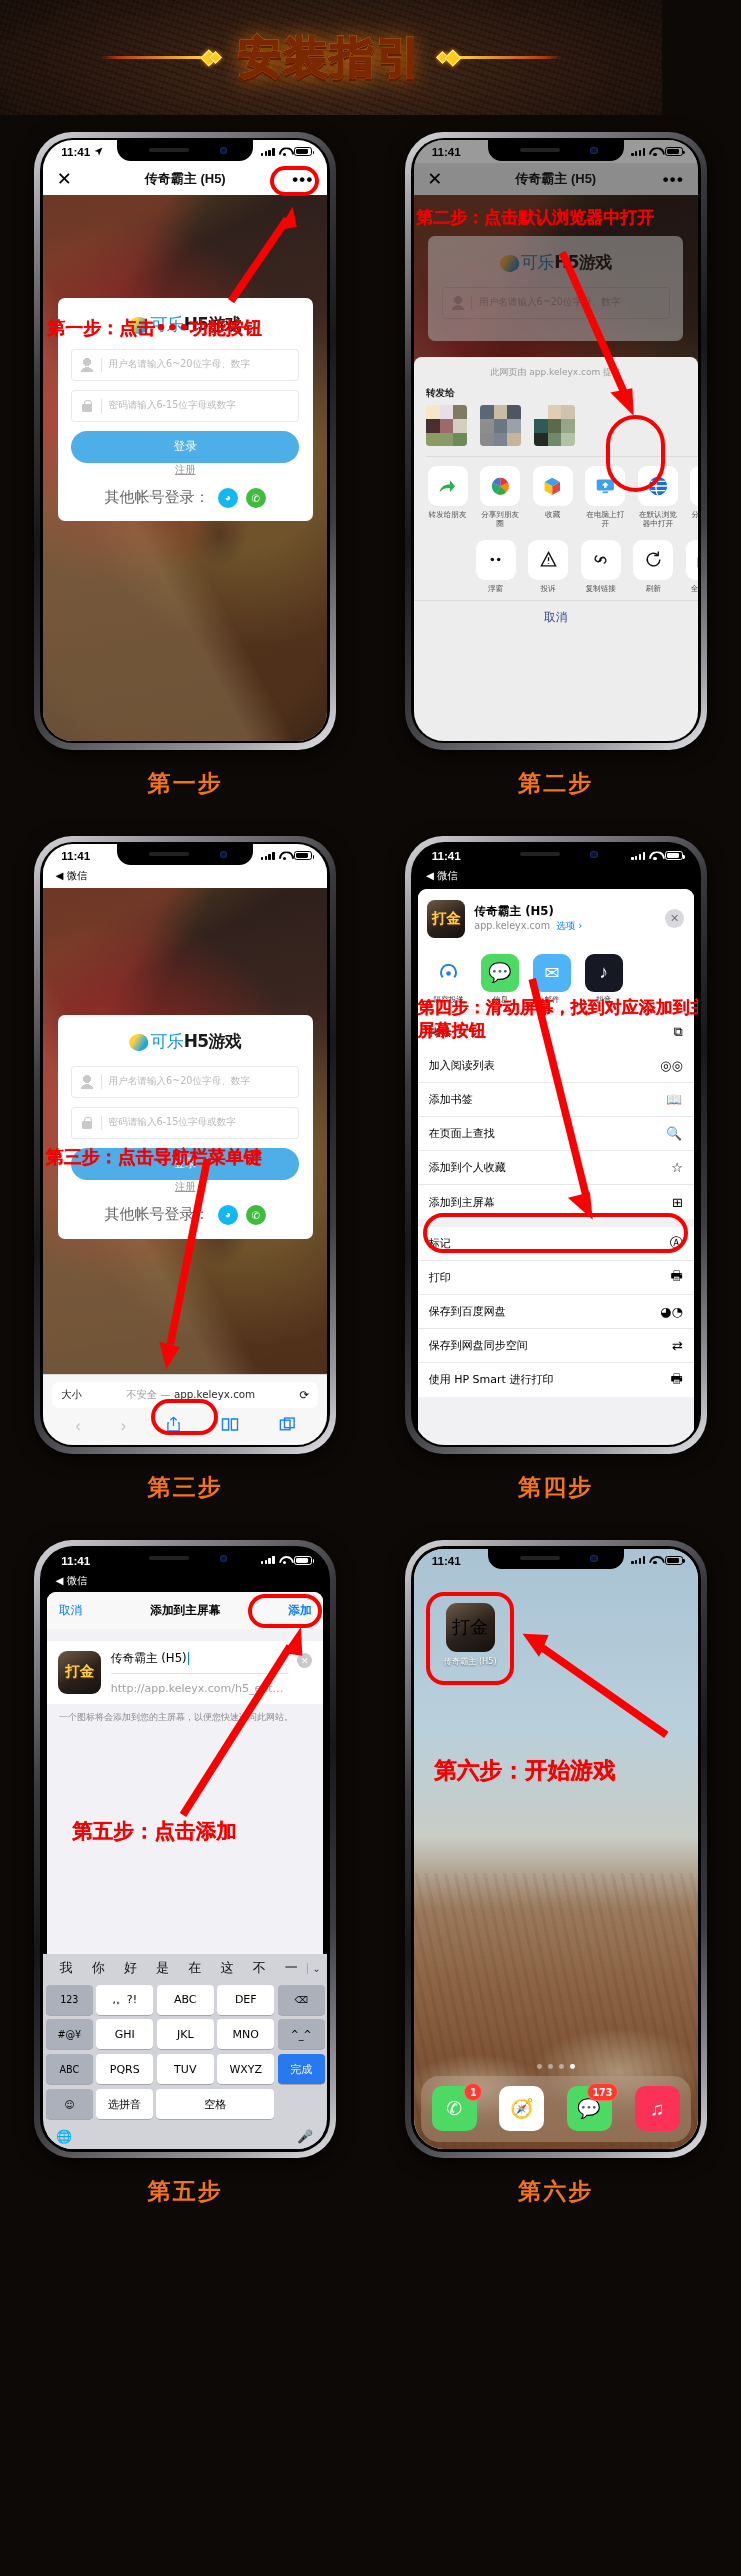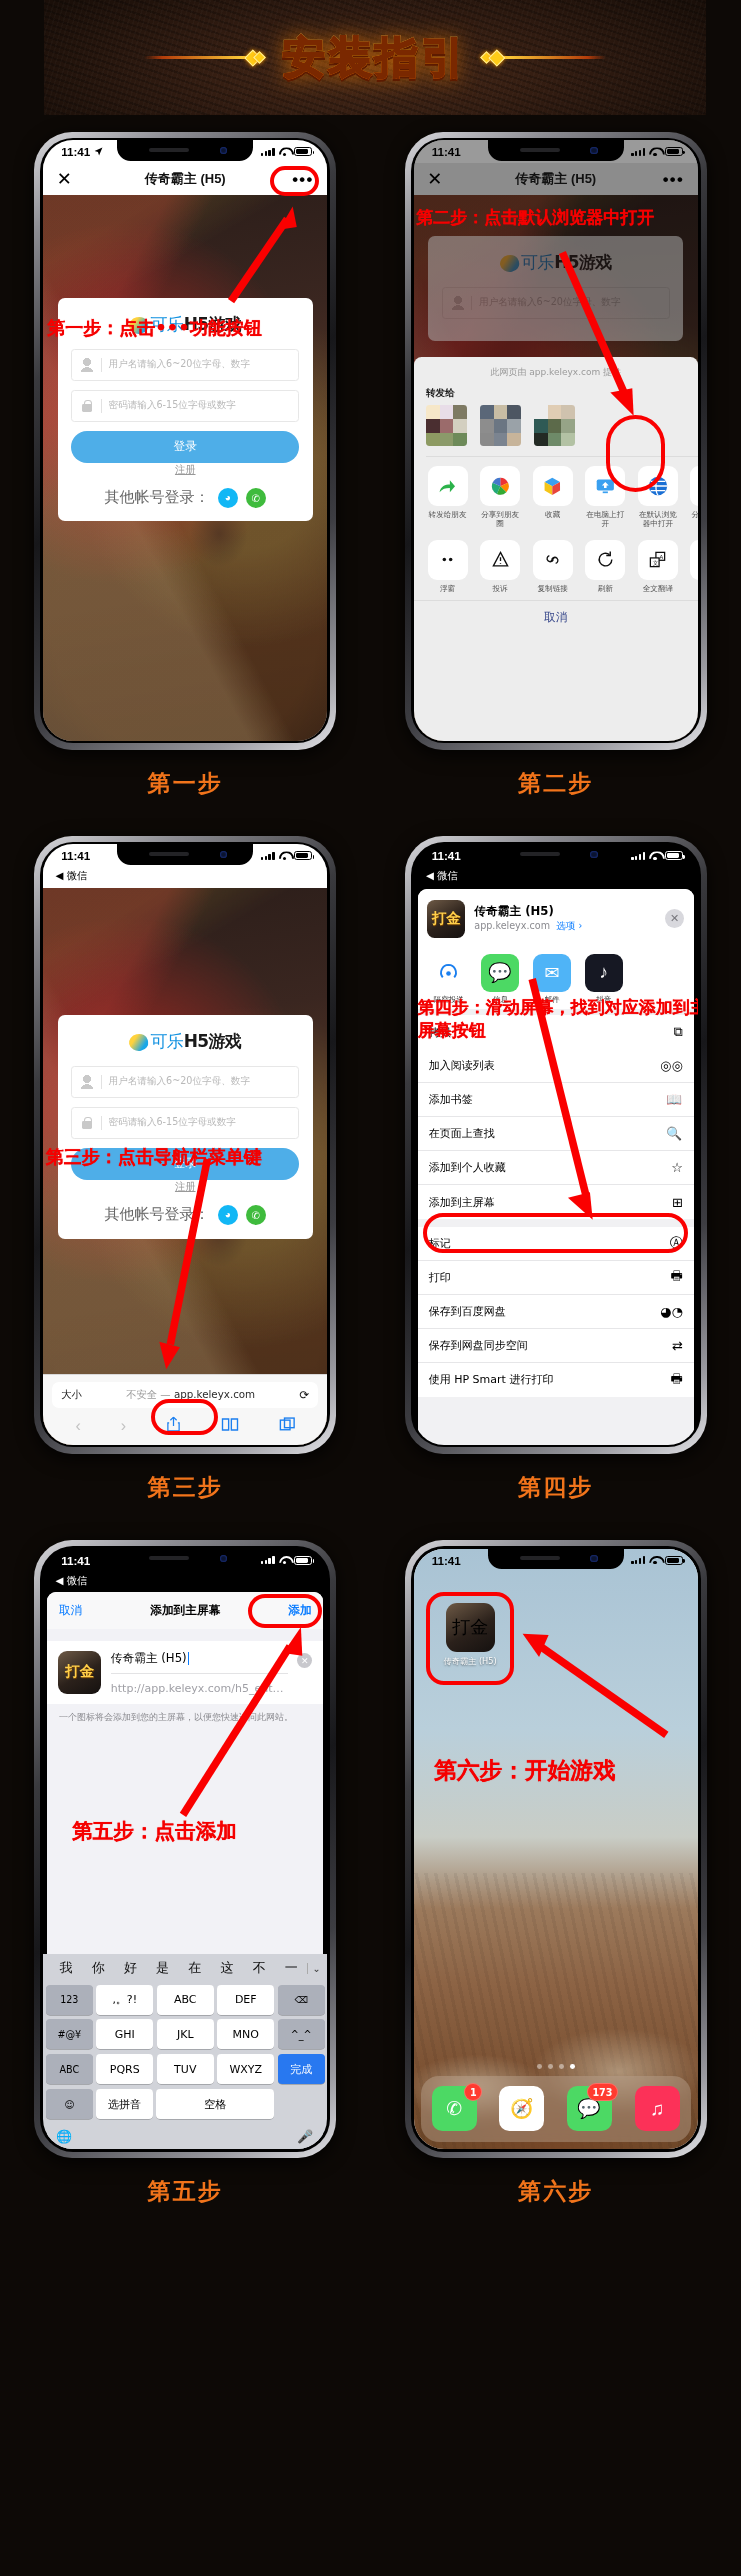--- a/index.html
+++ b/index.html
@@ -11,21 +11,20 @@
     position: relative;
   }
 
   
   .banner {
     position: relative; width: 662px; height: 115px;
     background:
       radial-gradient(ellipse 481px 137px at 50% 60%, #4a2a18 0%, #2e1a10 45%, #1a0f09 80%),
       linear-gradient(180deg, #2b1a11 0%, #241510 50%, #150d08 100%);
     overflow: hidden;
-    margin-left: 44px;
   }
   .banner::after{
     content:""; position:absolute; inset:0;
     background:
       repeating-linear-gradient(107deg, rgba(255,255,255,.018) 0 1.4px, transparent 1.4px 4.8px),
       repeating-linear-gradient(18deg, rgba(0,0,0,.22) 0 2.1px, transparent 2.1px 6.2px);
     pointer-events:none;
   }
   .banner-inner{
     position:absolute; inset:0; display:flex; align-items:center;
@@ -577,21 +576,21 @@
                     </svg>
                   </div>
               <div class="cap">在默认浏览器中打开</div>
                 </div>
             <div class="icon-cell">
               <div class="icon-box">
                 </div>
               <div class="cap">分享到手机</div>
                 </div>
           </div>
-          <div class="icon-row" style="padding-top:4.1px;">
+          <div class="icon-row" style="padding-top:4.1px;margin-left:48px;">
             <div class="icon-cell">
               <div class="icon-box">
                 <svg width="19" height="19" viewBox="0 0 24 24">
                       <circle cx="8" cy="12" r="2.2" fill="#111"></circle>
                       <circle cx="16" cy="12" r="2.2" fill="#111"></circle>
                     </svg>
                   </div>
               <div class="cap">浮窗</div>
                 </div>
             <div class="icon-cell">

